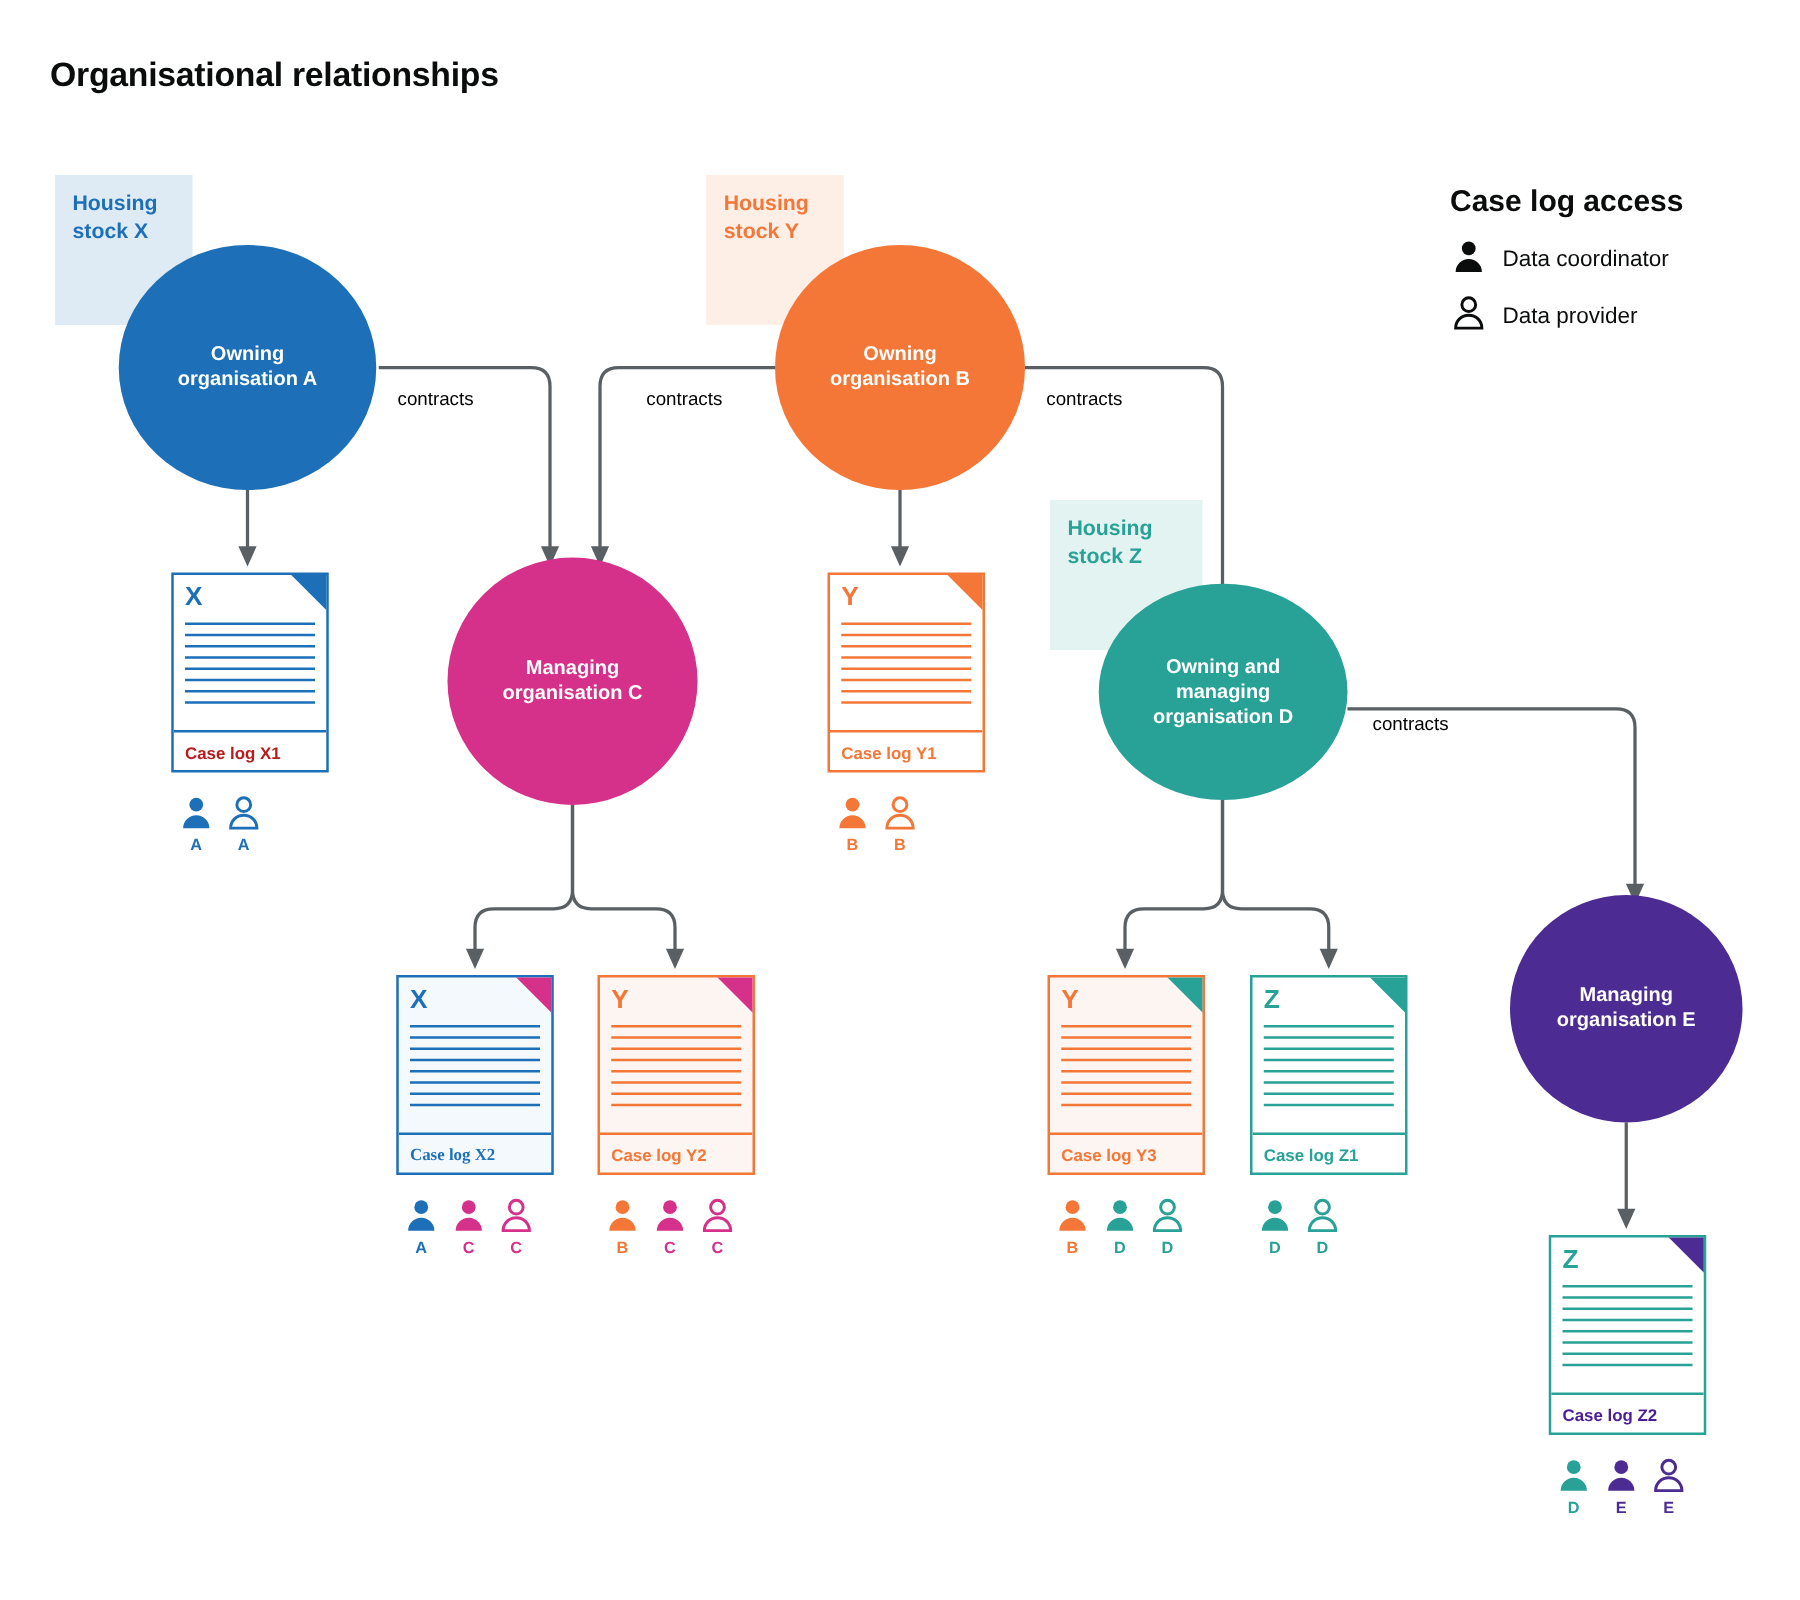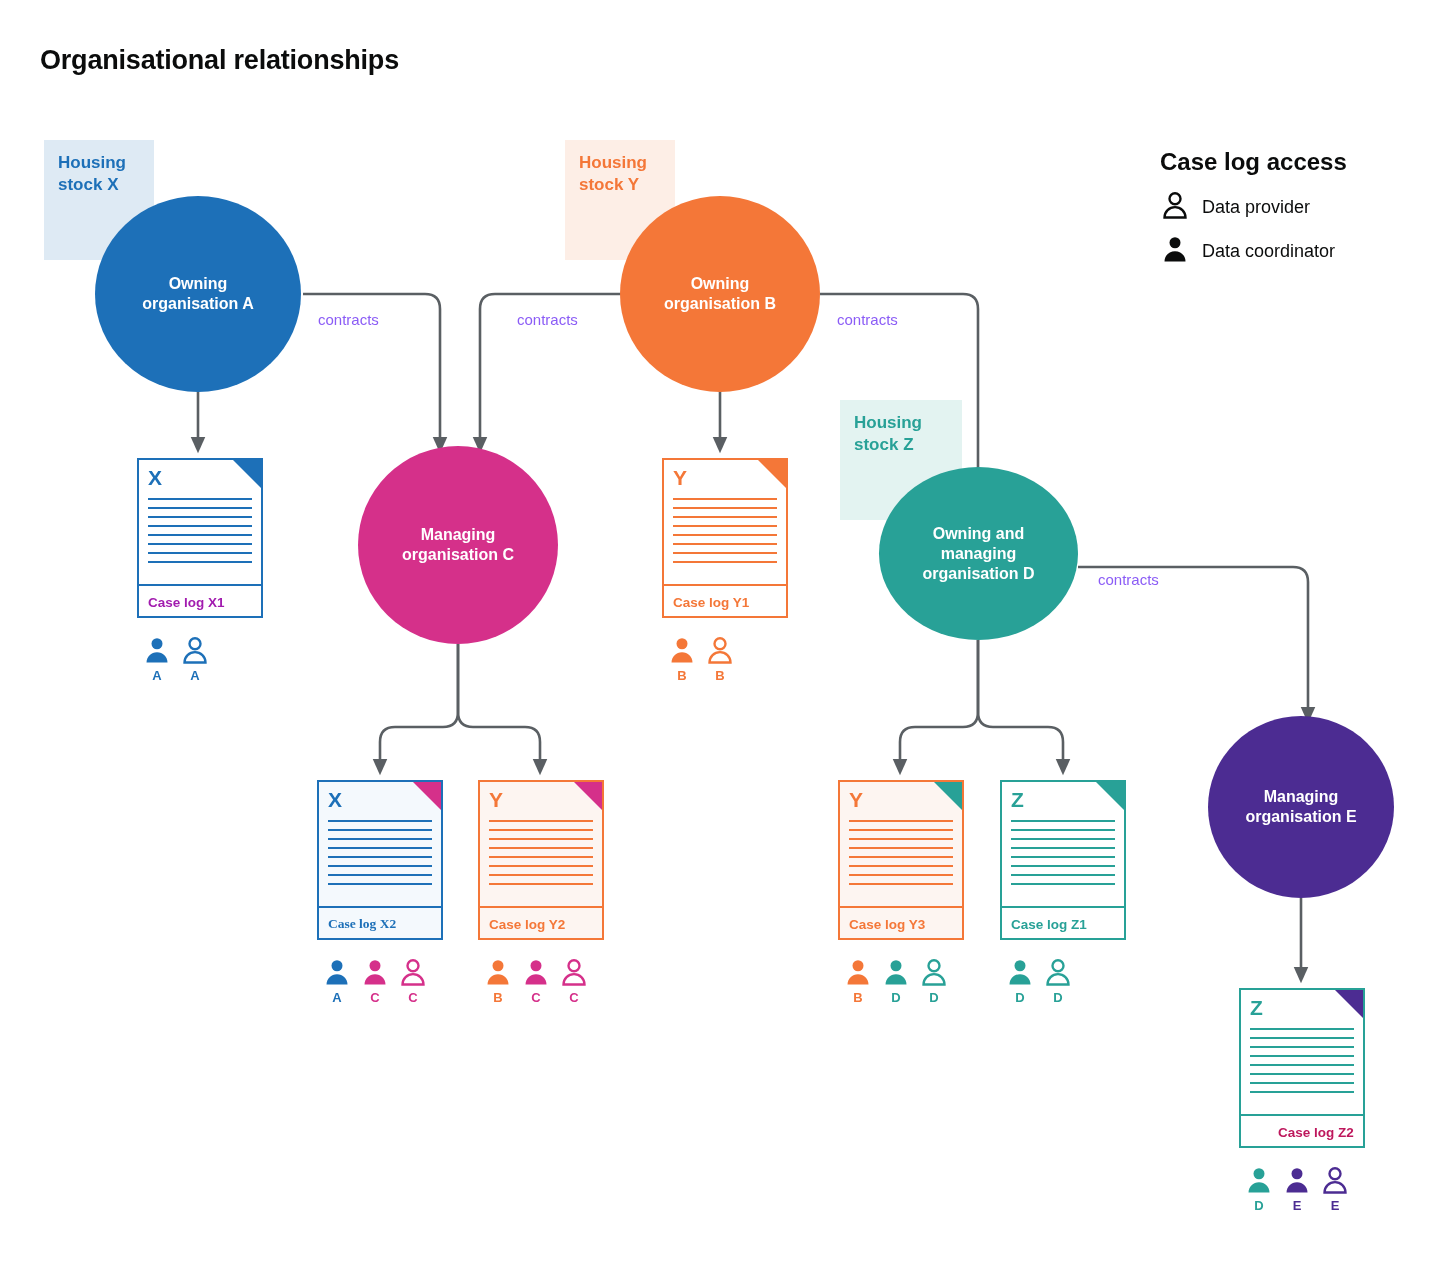--- a/index.html
+++ b/index.html
@@ -78,21 +78,21 @@
   }
 
   
   .legend { position:absolute; left:1160px; top:148px; width:260px; }
   .legend .lg-title { font-size:24px; font-weight:bold; margin-bottom:14px; }
   .legend .lg-row { display:flex; align-items:center; gap:12px; margin-bottom:10px; }
   .legend .lg-row span.lbl { font-size:18px; }
 
   
   .elabel {
-    position:absolute; font-size:15px; color:#8b5cf6; white-space:nowrap;
+    position:absolute; font-size:15px; color:#000000; white-space:nowrap;
   }
 
   svg.edges { position:absolute; left:0; top:0; width:1440px; height:1280px; pointer-events:none; }
 </style>
 </head>
 <body>
 
 <div id="stage">
 
   <div class="title">Organisational relationships</div>
@@ -174,21 +174,21 @@
       <i style="background:#1d70b8"></i>
         <i style="background:#1d70b8"></i>
         <i style="background:#1d70b8"></i>
       <i style="background:#1d70b8"></i>
         <i style="background:#1d70b8"></i>
         <i style="background:#1d70b8"></i>
       <i style="background:#1d70b8"></i>
         <i style="background:#1d70b8"></i>
     </div>
     <div class="capline" style="background:#1d70b8;"></div>
-    <div class="caption" style="color:#a21caf;">Case log X1</div>
+    <div class="caption" style="color:#b91c1c;">Case log X1</div>
   </div>
   <div class="people" style="left:142px; top:635px;">
     <div class="person">
       <span class="glyph">
         <svg width="30" height="30" viewBox="0 0 24 24">
             <circle cx="12" cy="7" r="4.4" fill="#1d70b8"></circle>
             <path d="M3.6 22c0-4.7 3.8-8.3 8.4-8.3s8.4 3.6 8.4 8.3z" fill="#1d70b8"></path>
           </svg>
       </span>
       <span class="plabel" style="color:#1d70b8;">A</span>
@@ -435,21 +435,21 @@
       <i style="background:#28a197"></i>
         <i style="background:#28a197"></i>
         <i style="background:#28a197"></i>
       <i style="background:#28a197"></i>
         <i style="background:#28a197"></i>
         <i style="background:#28a197"></i>
       <i style="background:#28a197"></i>
         <i style="background:#28a197"></i>
     </div>
     <div class="capline" style="background:#28a197;"></div>
-    <div class="caption" style="color:#be185d;margin-left:28px;">Case log Z2</div>
+    <div class="caption" style="color:#4c1d95;">Case log Z2</div>
   </div>
   <div class="people" style="left:1244px; top:1165px;">
     <div class="person">
       <span class="glyph">
         <svg width="30" height="30" viewBox="0 0 24 24">
             <circle cx="12" cy="7" r="4.4" fill="#28a197"></circle>
             <path d="M3.6 22c0-4.7 3.8-8.3 8.4-8.3s8.4 3.6 8.4 8.3z" fill="#28a197"></path>
           </svg>
       </span>
       <span class="plabel" style="color:#28a197;">D</span>
@@ -472,30 +472,30 @@
       </span>
       <span class="plabel" style="color:#4c2c92;">E</span>
     </div>
   </div>
 
   <div class="legend">
     <div class="lg-title">Case log access</div>
     <div class="lg-row">
       <span>
         <svg width="30" height="30" viewBox="0 0 24 24">
+            <circle cx="12" cy="7" r="4.4" fill="#0b0c0c"></circle>
+            <path d="M3.6 22c0-4.7 3.8-8.3 8.4-8.3s8.4 3.6 8.4 8.3z" fill="#0b0c0c"></path>
+          </svg>
+      </span>
+      <span class="lbl">Data coordinator</span>
+    </div>
+    <div class="lg-row">
+      <span>
+        <svg width="30" height="30" viewBox="0 0 24 24">
             <circle cx="12" cy="7" r="4.4" fill="none" stroke="#0b0c0c" stroke-width="1.9"></circle>
             <path d="M3.6 22c0-4.7 3.8-8.3 8.4-8.3s8.4 3.6 8.4 8.3z" fill="none" stroke="#0b0c0c" stroke-width="1.9"></path>
           </svg>
       </span>
       <span class="lbl">Data provider</span>
     </div>
-    <div class="lg-row">
-      <span>
-        <svg width="30" height="30" viewBox="0 0 24 24">
-            <circle cx="12" cy="7" r="4.4" fill="#0b0c0c"></circle>
-            <path d="M3.6 22c0-4.7 3.8-8.3 8.4-8.3s8.4 3.6 8.4 8.3z" fill="#0b0c0c"></path>
-          </svg>
-      </span>
-      <span class="lbl">Data coordinator</span>
-    </div>
   </div>
 
 </div>
 
 </body></html>

